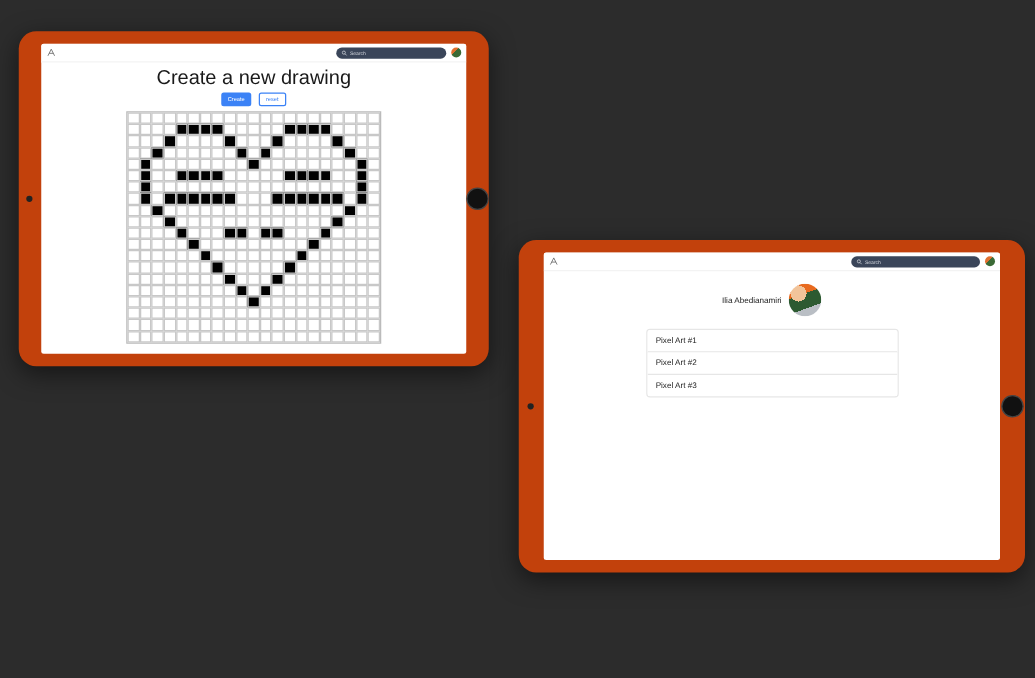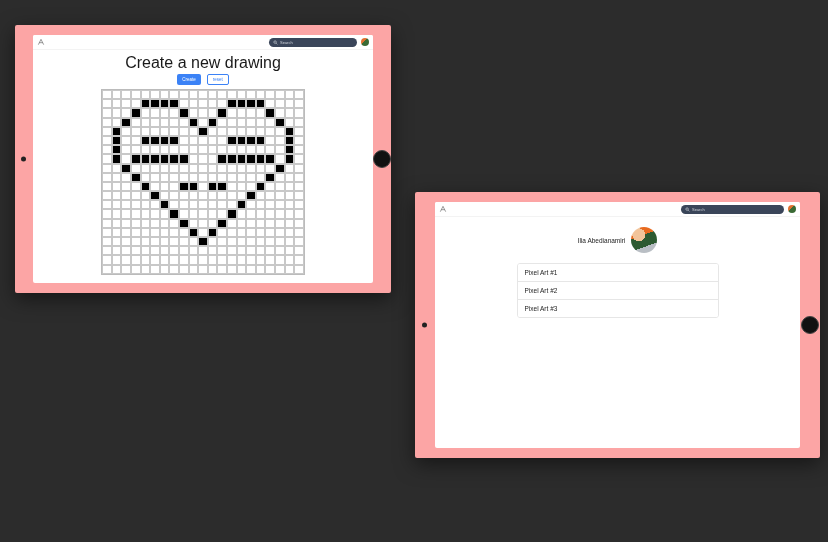--- a/index.html
+++ b/index.html
@@ -1,16 +1,16 @@
 <!DOCTYPE html>
 <html><head>
 <meta charset="utf-8">
 <style>
   html,body{margin:0;padding:0;width:828px;height:542px;background:#2c2c2c;font-family:-apple-system,Helvetica,Arial,sans-serif;overflow:hidden}
-  .tablet{position:absolute;background:#fca5a5;border-radius:2px;padding:10px 18px;box-shadow:0 6px 20px rgba(0,0,0,.5);display:flex;align-items:center}
+  .tablet{position:absolute;background:#c2410c;border-radius:14px;padding:10px 18px;box-shadow:0 6px 20px rgba(0,0,0,.5);display:flex;align-items:center}
   .tablet.left{left:15px;top:25px;width:340px;height:248px}
   .tablet.right{left:415px;top:192px;width:365px;height:246px;padding:10px 20px}
   .screen{background:#fff;width:100%;height:100%;border-radius:2px;overflow:hidden;display:flex;flex-direction:column}
   .home-btn{position:absolute;width:16px;height:16px;border:1px solid #444;border-radius:50%;background:#111}
   .tablet.left .home-btn{right:0px;top:50%;transform:translateY(-50%)}
   .tablet.right .home-btn{right:1px;top:50%;transform:translateY(-50%)}
   .camera{position:absolute;width:5px;height:5px;border-radius:50%;background:#222}
   .tablet.left .camera{left:6px;top:50%;transform:translateY(-50%)}
   .tablet.right .camera{left:7px;top:50%;transform:translateY(-50%)}
   

